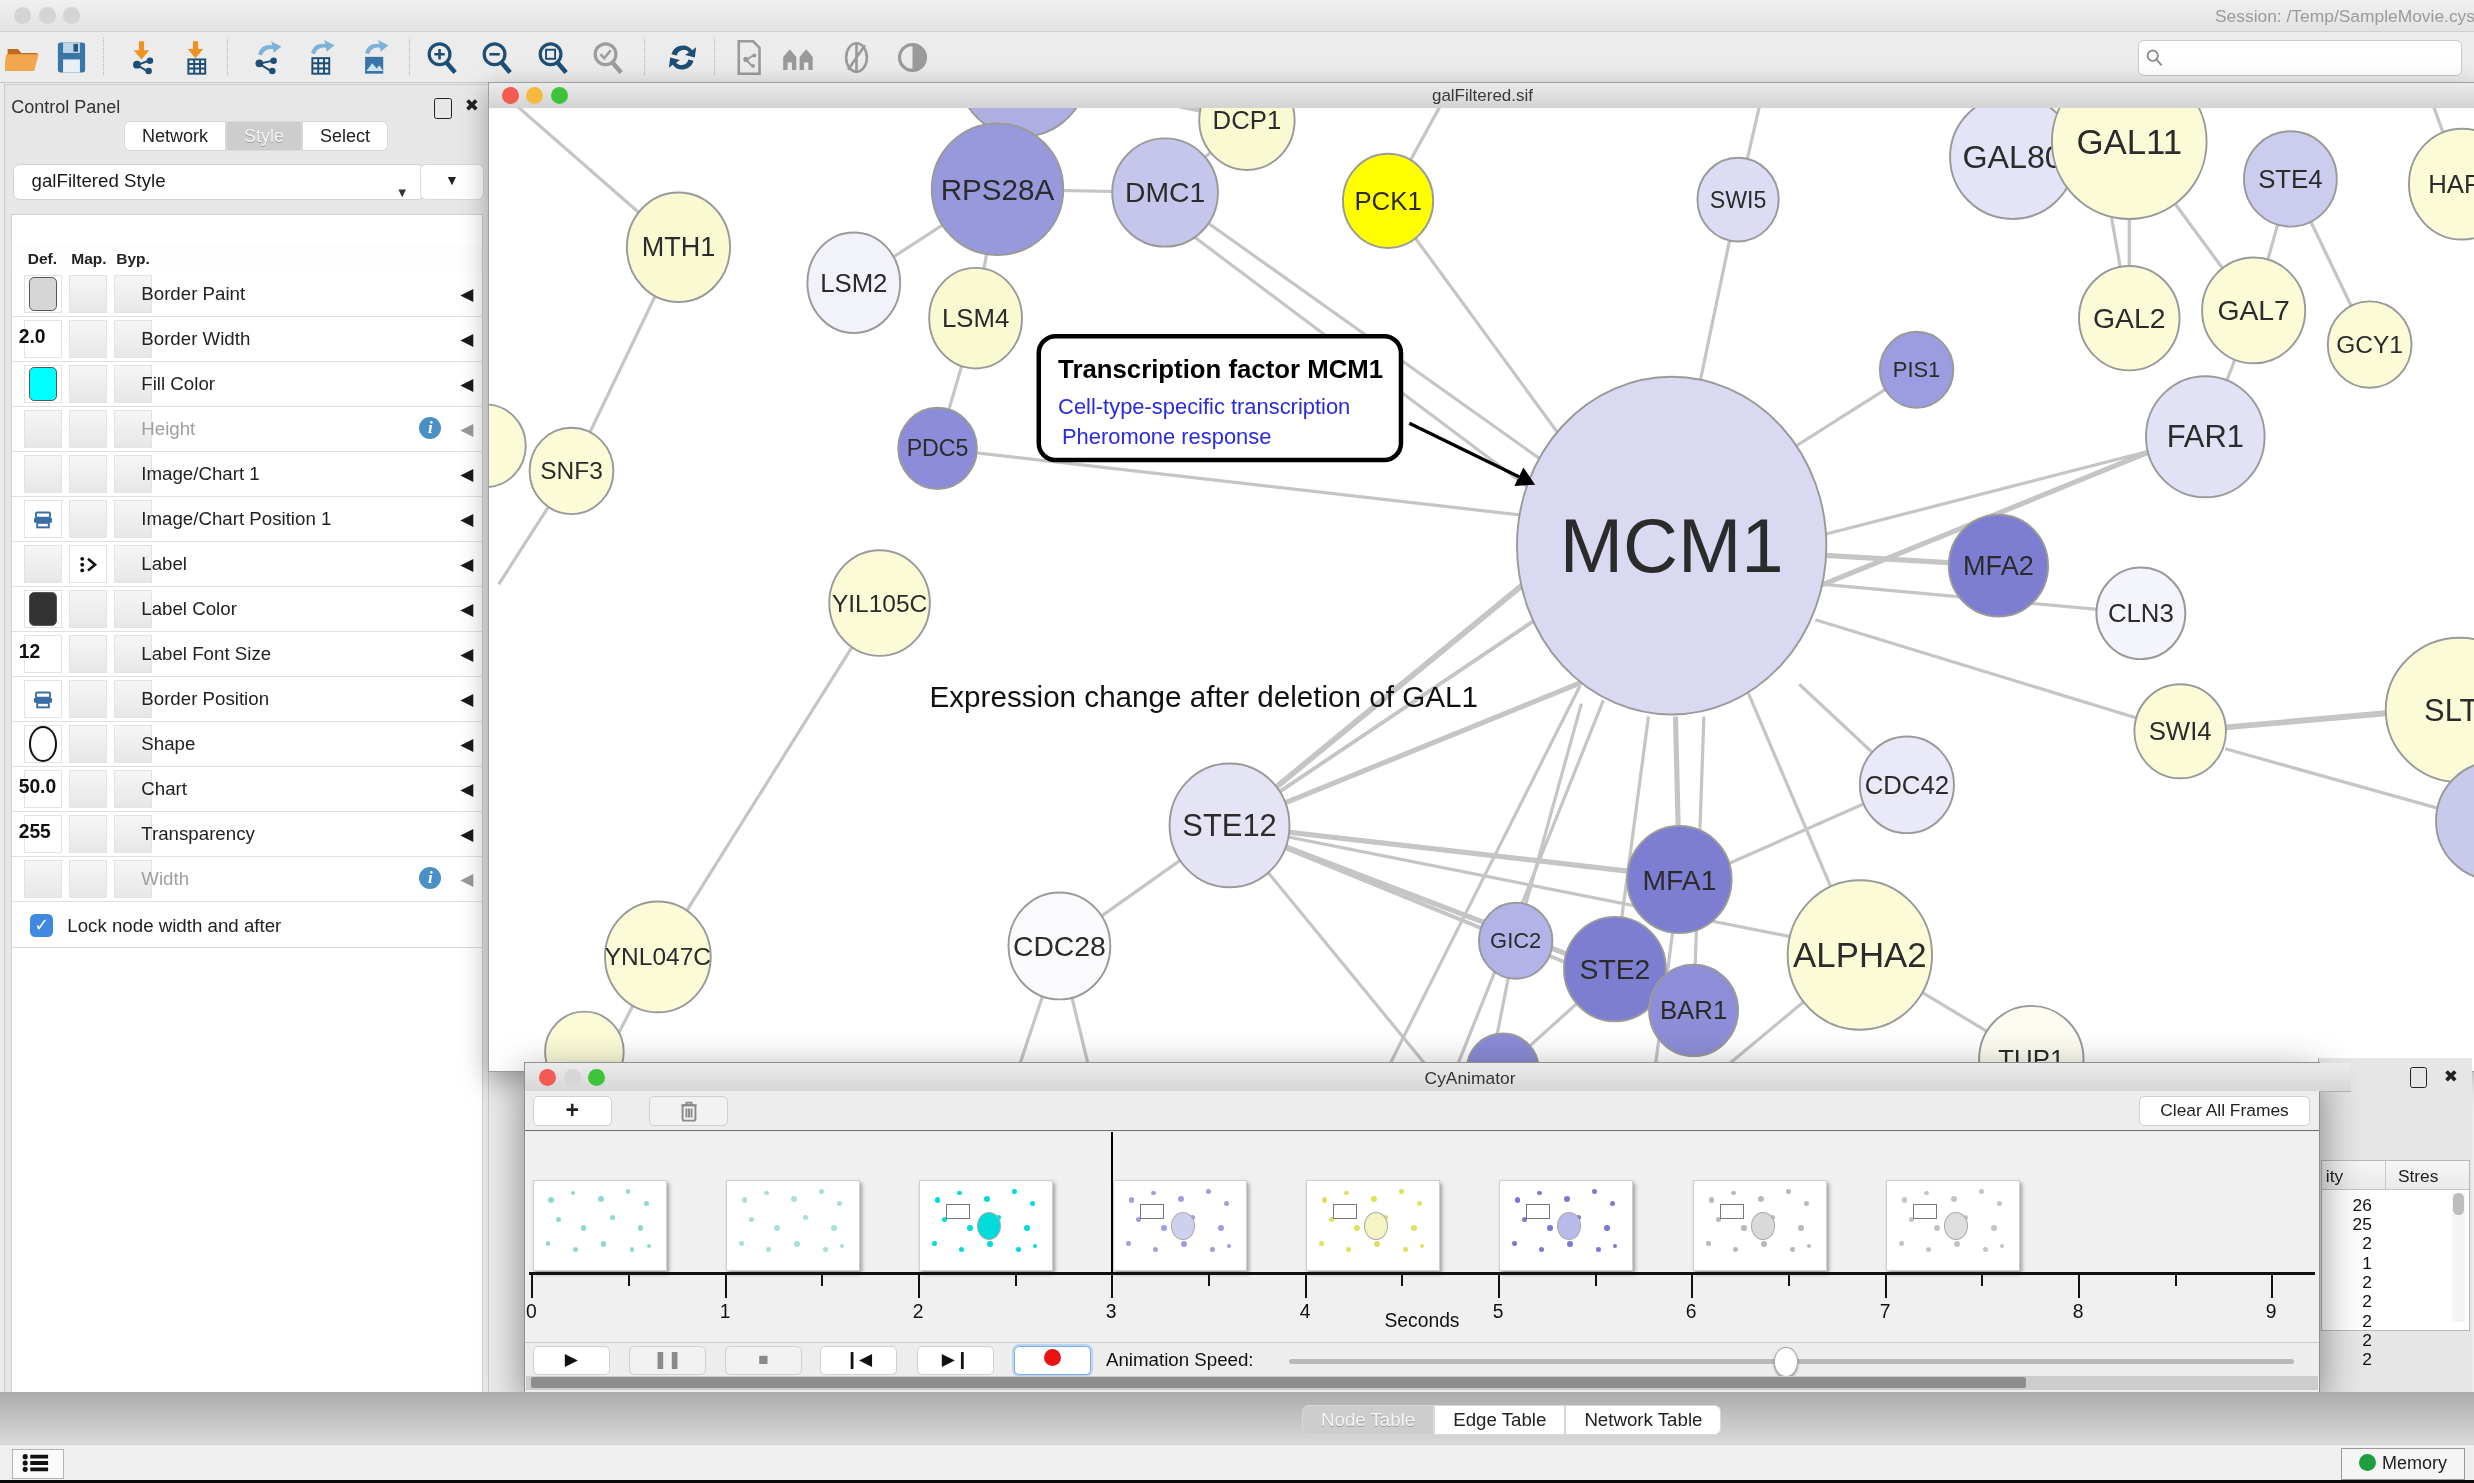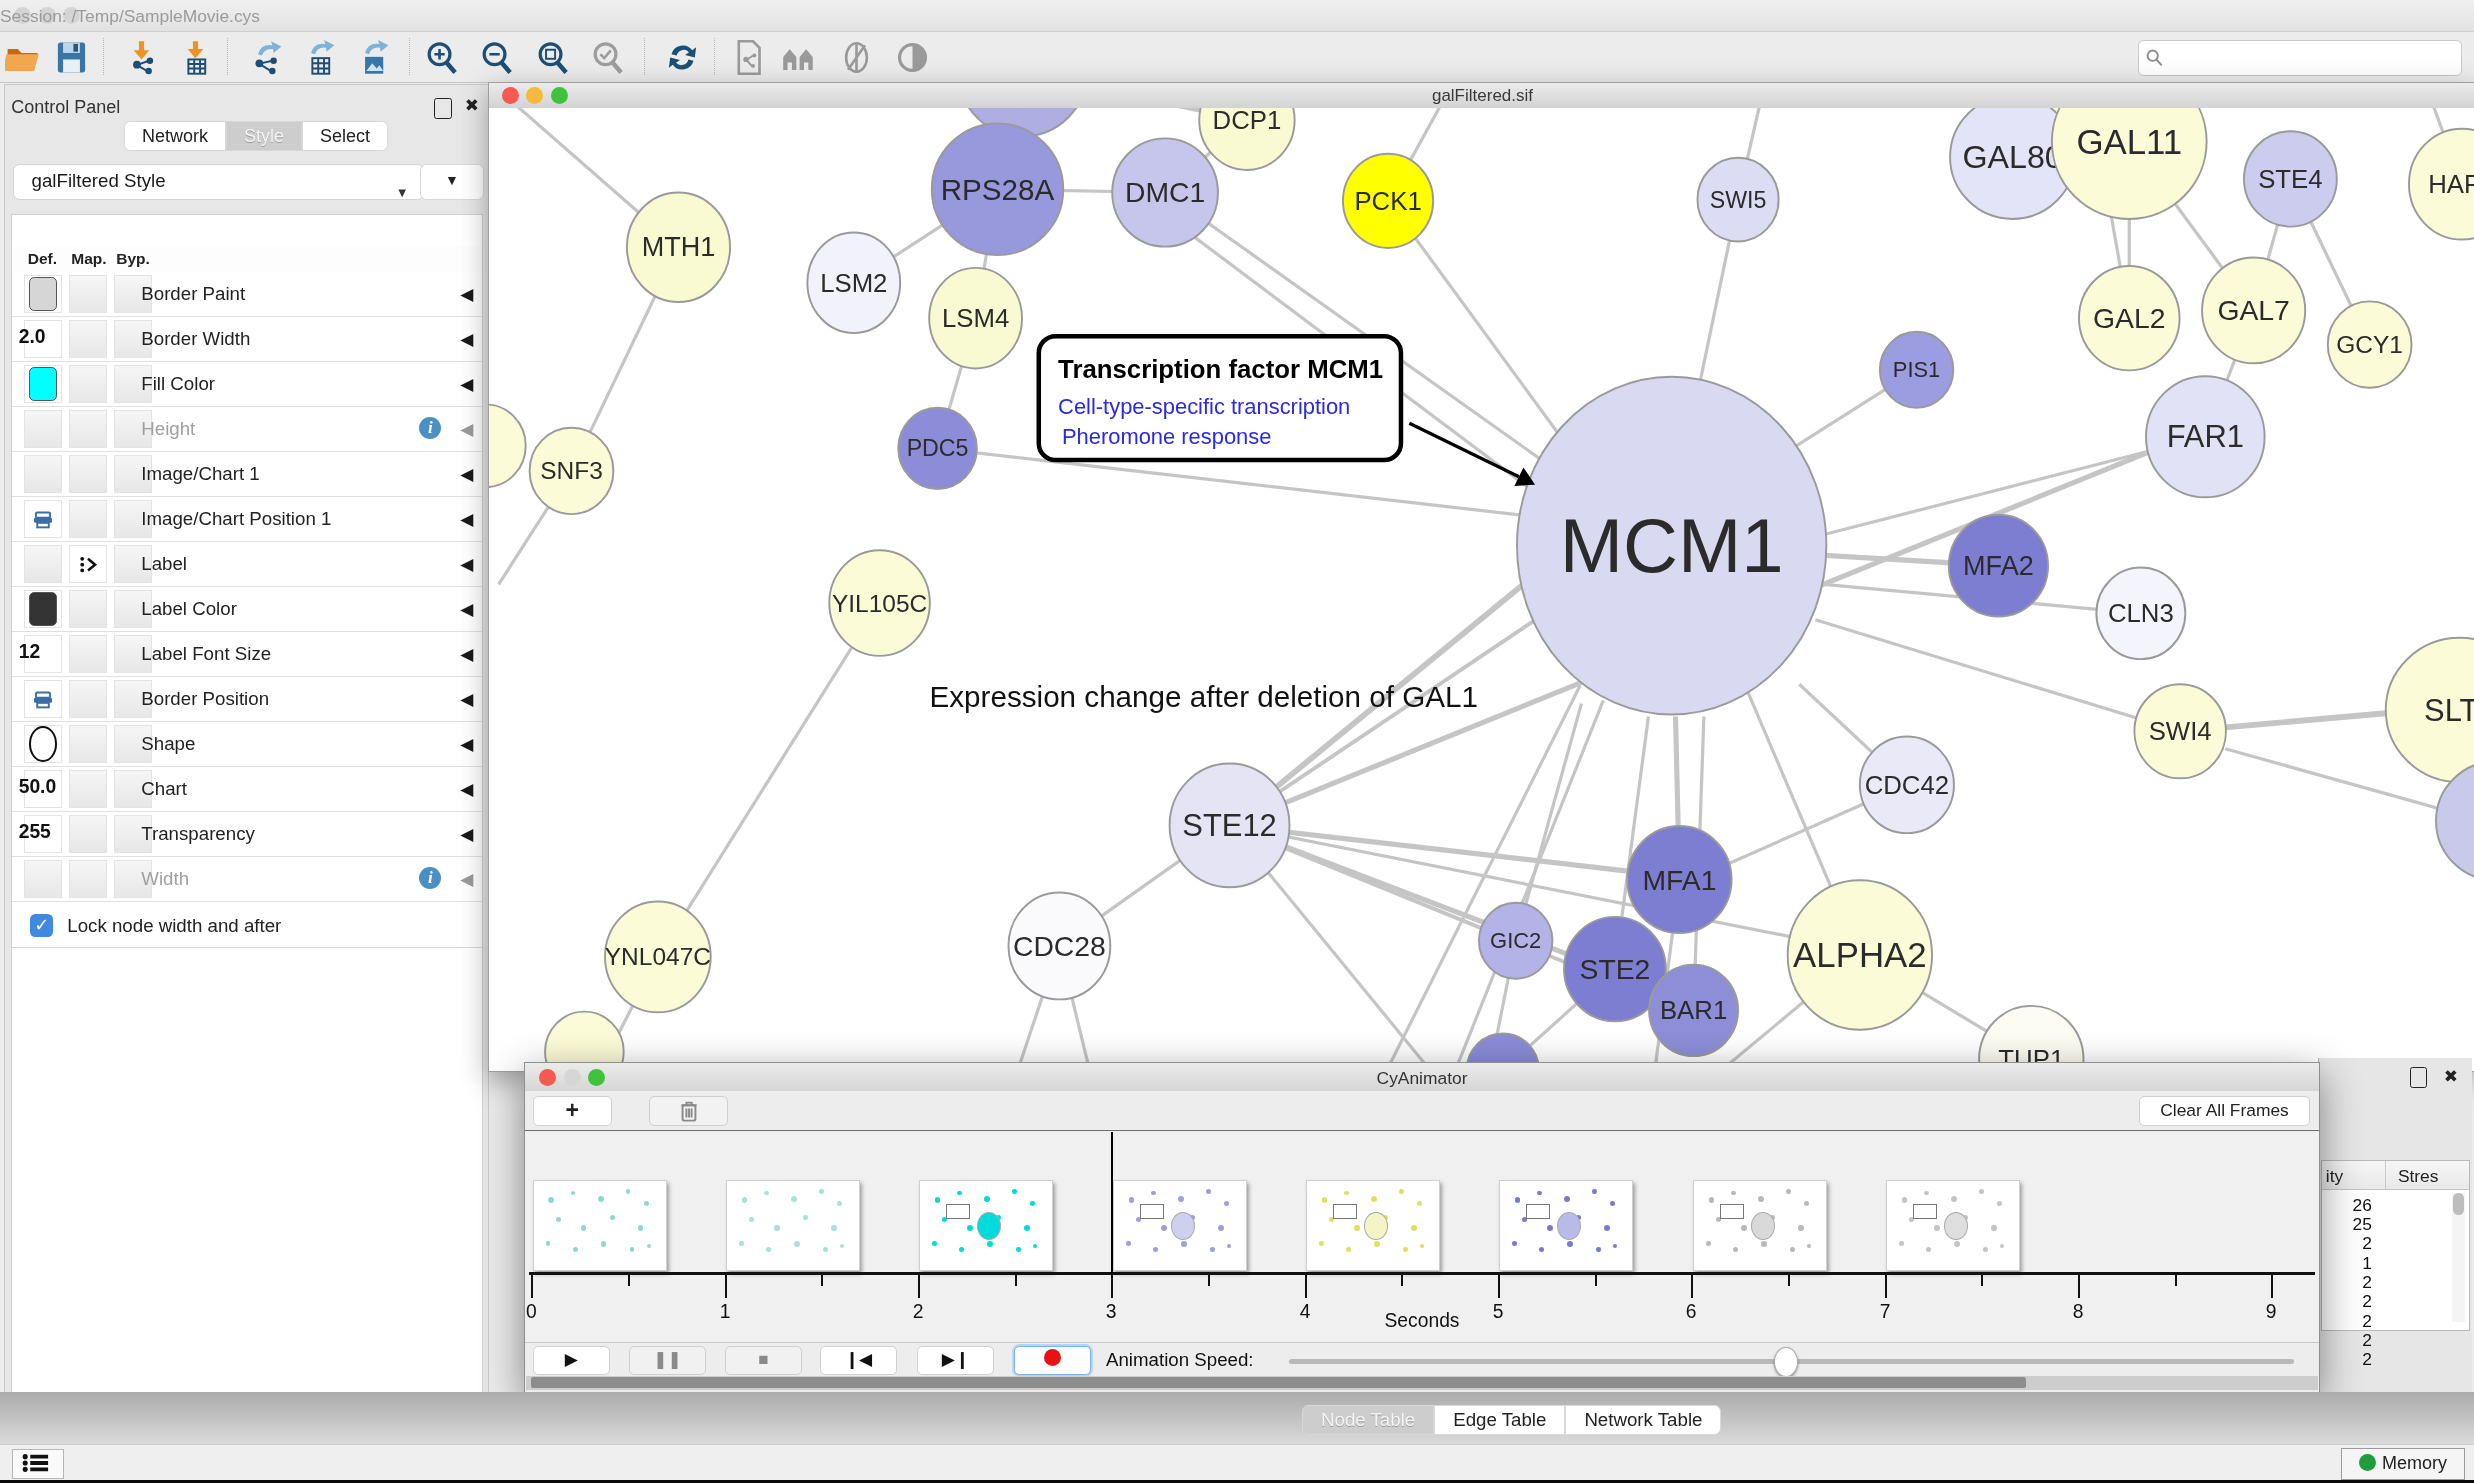--- a/index.html
+++ b/index.html
@@ -2,21 +2,21 @@
 <html style="font-size:10.3px"><head>
 <meta charset="utf-8">
 <style>
   html,body{margin:0;padding:0;background:#555;}
   #root{position:relative;width:2475px;height:1484px;background:#ececec;overflow:hidden;
         font-family:"Liberation Sans","DejaVu Sans",sans-serif;color:#222;}
   .abs{position:absolute;}
   
   #titlebar{left:0;top:0;width:2475px;height:31px;background:linear-gradient(#f0f0f0,#e2e2e2);border-bottom:0.6px solid #cfcfcf;}
   .light{border-radius:50%;width:17px;height:17px;top:7px;}
-  #apptitle{width:100%;text-align:left;top:6.4px;font-size:17.4px;color:#9b9b9b;}
+  #apptitle{width:100%;text-align:right;top:6.4px;font-size:17.4px;color:#9b9b9b;}
   #toolbar{left:0;top:32px;width:2475px;height:50px;background:#ececec;border-bottom:0.6px solid #c6c6c6;}
   .tbsep{top:6.4px;width:0;height:37px;border-left:1.3px dotted #b5b5b5;}
   .tbi{top:8.4px;width:35px;height:35px;}
   #searchbox{right:13px;top:7.7px;width:322px;height:34px;background:#fff;border:1.3px solid #c9c9c9;border-radius:5.8px;}
   #searchbox svg{position:absolute;left:6.4px;top:7.7px;}
   
   #cpanel{left:3.9px;top:84px;width:483px;height:1308px;background:#e7e7e7;border:0.6px solid #c9c9c9;}
   #cp-title{left:6.4px;top:11.6px;font-size:18px;color:#333;}
   .winicon{top:10.3px;font-size:17px;color:#222;}
   .sq{width:15.5px;height:19.3px;border:1.9px solid #222;border-radius:2.6px;top:13px;}
@@ -51,21 +51,21 @@
   #locklbl{position:absolute;left:55px;top:13px;font-size:18.7px;}
   
   .bottomseg .tab{font-size:18.7px;padding:0 18px;line-height:27px;}
   
   #netwin{left:488px;top:82px;width:1987px;height:988px;background:#fff;border:0.6px solid #9f9f9f;box-shadow:0 9px 26px rgba(0,0,0,.35);}
   #nettitle{left:0;top:0;width:100%;height:24.5px;background:linear-gradient(#ebebeb,#d3d3d3);border-bottom:0.6px solid #b3b3b3;}
   #nettitle .t{width:100%;text-align:center;top:2.6px;font-size:17px;color:#3a3a3a;}
   #netcanvas{left:0;top:25px;width:1987px;height:963px;}
   
   #cywin{left:524px;top:1062px;width:1794px;height:329px;background:#ededed;border:0.6px solid #8f8f8f;box-shadow:0 11.6px 39px rgba(0,0,0,.45);}
-  #cytitle{left:0;top:0;width:100%;height:28px;background:linear-gradient(#ebebeb,#d6d6d6);border-bottom:0.6px solid #b0b0b0;}
+  #cytitle{left:0;top:0;width:100%;height:28px;background:linear-gradient(#ebebeb,#d6d6d6);border-bottom:0.6px solid #b0b0b0;padding-left:32px;}
   #cytitle .t{width:100%;text-align:center;top:4.5px;font-size:17.4px;color:#333;}
   #cytools{left:0;top:28px;width:100%;height:39px;background:#ededed;border-bottom:1.9px solid #6e6e6e;}
   .cybtn{position:absolute;top:5.2px;height:28px;border-radius:5.2px;border:1.3px solid #cfcfcf;background:#fff;text-align:center;}
   #timeline{left:0;top:69px;width:100%;height:210px;background:#f0f0f0;}
   .thumb{position:absolute;top:48px;width:132px;height:89px;background:#fff;border:0.6px solid #cfcfcf;box-shadow:1.9px 2.6px 3.9px rgba(0,0,0,.35);}
   .dot{position:absolute;border-radius:50%;}
   #ruler{position:absolute;left:3.9px;top:140px;width:1786px;height:2.6px;background:#111;}
   .tick{position:absolute;width:1.9px;background:#111;}
   .ticklbl{position:absolute;font-size:19.3px;color:#111;transform:translateX(-50%);}
   #secondslbl{position:absolute;left:50%;transform:translateX(-50%);top:178px;font-size:19.3px;color:#111;}

